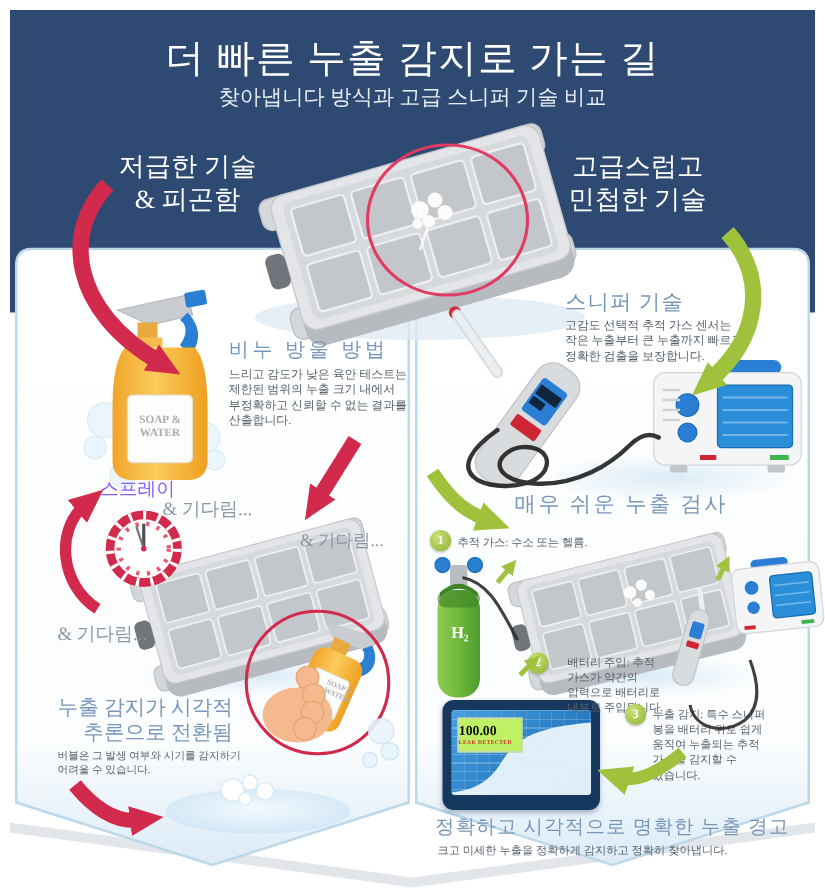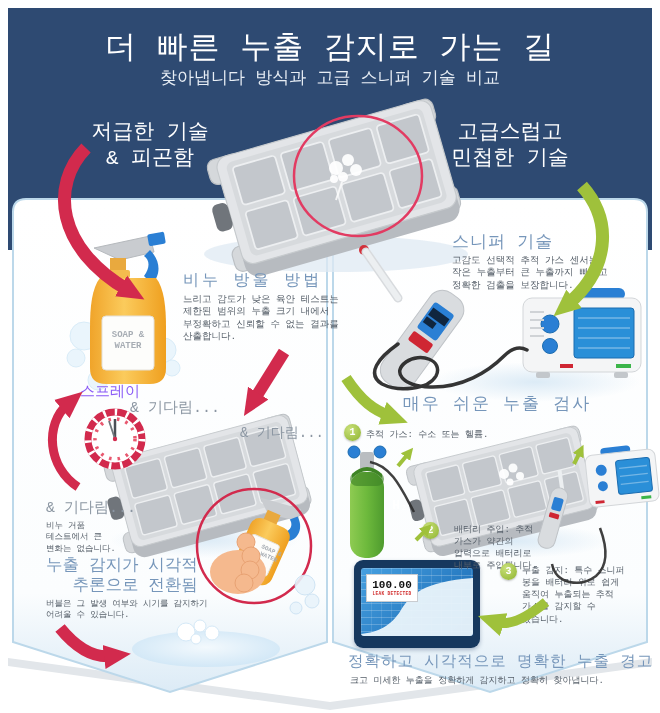--- a/index.html
+++ b/index.html
@@ -1,34 +1,34 @@
 <!DOCTYPE html>
 <html><head>
 <meta charset="utf-8">
 <style>
   html,body{margin:0;padding:0;background:#fff;}
   .canvas{position:relative;width:660px;height:713px;background:#ffffff;
-    font-family:Liberation Mono, monospace;overflow:hidden;}
+    font-family:Liberation Serif, serif;overflow:hidden;}
   .abs{position:absolute;}
   .pre{white-space:pre-line;}
   .hd{color:#7696ba;text-align:right;}
   .body-txt{color:#57606a;}
   .white{color:#ffffff;}
   .badge{width:17px;height:17px;border-radius:50%;background:radial-gradient(circle at 35% 30%,#c9e07a,#8db32e);
     color:#fff;font-size:10px;font-weight:bold;display:flex;align-items:center;justify-content:center;
     box-shadow:0 1px 2px rgba(0,0,0,.25);}
   .soft{border-radius:50%;background:radial-gradient(closest-side,#dcebf6,rgba(255,255,255,0));}
   .screen-outer{background:#16385e;border-radius:9px;box-shadow:0 2px 4px rgba(40,70,110,.35);}
   .screen-inner{position:absolute;left:7px;top:8px;width:112px;height:68px;border-radius:3px;overflow:hidden;
     background:
       repeating-linear-gradient(to bottom, rgba(255,255,255,.22) 0 1px, rgba(0,0,0,0) 1px 7px),
       repeating-linear-gradient(to right, rgba(255,255,255,.12) 0 1px, rgba(0,0,0,0) 1px 10px),
       linear-gradient(135deg,#47a0e0,#1565b0);}
-  .value-box{position:absolute;left:12px;top:14px;width:50px;height:26px;background:#ffffff;border:1px solid #c9ccd0;
-    display:flex;flex-direction:column;align-items:center;justify-content:center;line-height:1;}
+  .value-box{position:absolute;left:12px;top:14px;width:50px;height:26px;background:#bef264;border:1px solid #c9ccd0;
+    display:flex;flex-direction:column;align-items:flex-start;justify-content:center;line-height:1;}
   .value-box .v{font-size:11px;font-weight:bold;color:#111;}
   .value-box .s{font-size:4.5px;font-weight:bold;color:#d12a2a;letter-spacing:.3px;margin-top:1px;}
 </style>
 </head>
 <body>
 
 <div class="canvas">
 
   <svg width="0" height="0" style="position:absolute" aria-hidden="true">
     <defs>
@@ -162,23 +162,20 @@
   <svg class="abs" style="left:84px;top:408px;z-index:7;" width="62" height="62" viewBox="0 0 62 62">
     <circle cx="31" cy="31" r="27" fill="#ffffff" stroke="#d22a4d" stroke-width="7"></circle>
     <circle cx="31" cy="31" r="27" fill="none" stroke="#ffffff" stroke-width="7" stroke-dasharray="2.5 9"></circle>
     <circle cx="31" cy="31" r="20" fill="none" stroke="#e8586f" stroke-width="3.5" stroke-dasharray="2.5 6.2"></circle>
     <line x1="31" y1="31" x2="31" y2="11" stroke="#4a4f55" stroke-width="2.5"></line>
     <line x1="31" y1="31" x2="25" y2="13" stroke="#70767c" stroke-width="1.8"></line>
     <circle cx="31" cy="31" r="2.2" fill="#d22a4d"></circle>
   </svg>
 
   <div class="abs" style="left:46px;top:498px;font-size:15px;color:#8b96a2;z-index:8;">&amp; 기다림...</div>
-  <div class="abs pre body-txt" style="left:46px;top:521px;font-size:8.5px;line-height:1.35;z-index:8;">비누 거품
-테스트에서 큰
-변화는 없습니다.</div>
 
   <svg class="abs" style="left:196px;top:486px;z-index:8;" width="118" height="122" viewBox="0 0 118 122">
     <g transform="rotate(24 60 60)">
       <path d="M44 14 L86 8 L88 20 L58 26 Z" fill="#c9ccd0"></path>
       <path d="M86 16 C96 24 96 36 88 42 L82 34 C86 30 84 24 80 22 Z" fill="#2a7fd4"></path>
       <rect x="56" y="22" width="14" height="12" fill="#e9a93e"></rect>
       <rect x="46" y="32" width="42" height="62" rx="10" fill="url(#botG)"></rect>
       <rect x="52" y="50" width="30" height="34" rx="3" fill="#fdfdfb" stroke="#e4e0d8"></rect>
     </g>
     <ellipse cx="42" cy="86" rx="28" ry="22" fill="#f5b98e"></ellipse>
@@ -243,21 +240,21 @@
   <div class="abs body-txt" style="left:366px;top:428px;font-size:9px;z-index:9;">추적 가스: 수소 또는 헬륨.</div>
 
   <svg class="abs" style="left:340px;top:444px;z-index:6;" width="56" height="120" viewBox="0 0 56 120">
     <circle cx="14" cy="8" r="6" fill="#2a7fd4" stroke="#1b6cb0"></circle>
     <circle cx="40" cy="8" r="6" fill="#2a7fd4" stroke="#1b6cb0"></circle>
     <rect x="20" y="8" width="14" height="18" rx="3" fill="#b9bdc1"></rect>
     <path d="M12 34 Q27 20 42 34 L42 30 Q27 16 12 30 Z" fill="#3f8426"></path>
     <rect x="10" y="28" width="34" height="86" rx="15" fill="url(#cylG)"></rect>
     <rect x="10" y="28" width="34" height="14" rx="7" fill="#3f8426" opacity="0.65"></rect>
   </svg>
-  <div class="abs" style="left:350px;top:498px;width:36px;text-align:center;font-size:13px;font-weight:bold;color:#fff;z-index:7;margin-left:32px;">H₂</div>
+  <div class="abs" style="left:350px;top:498px;width:36px;text-align:center;font-size:13px;font-weight:bold;color:#fff;z-index:7;">H₂</div>
 
   <div class="abs soft" style="left:420px;top:524px;width:190px;height:34px;z-index:4;"></div>
   <svg class="abs" style="left:396px;top:416px;z-index:5;" width="220" height="150" viewBox="0 0 220 150">
     <g transform="translate(12,16) scale(0.88)">
         <g transform="rotate(-14 110 65)">
           <use href="#batteryG"></use>
         </g>
       </g>
     <circle cx="108" cy="58" r="5" fill="#fff" opacity="0.92"></circle>
       <circle cx="117" cy="52" r="4.5" fill="#fff" opacity="0.92"></circle>

